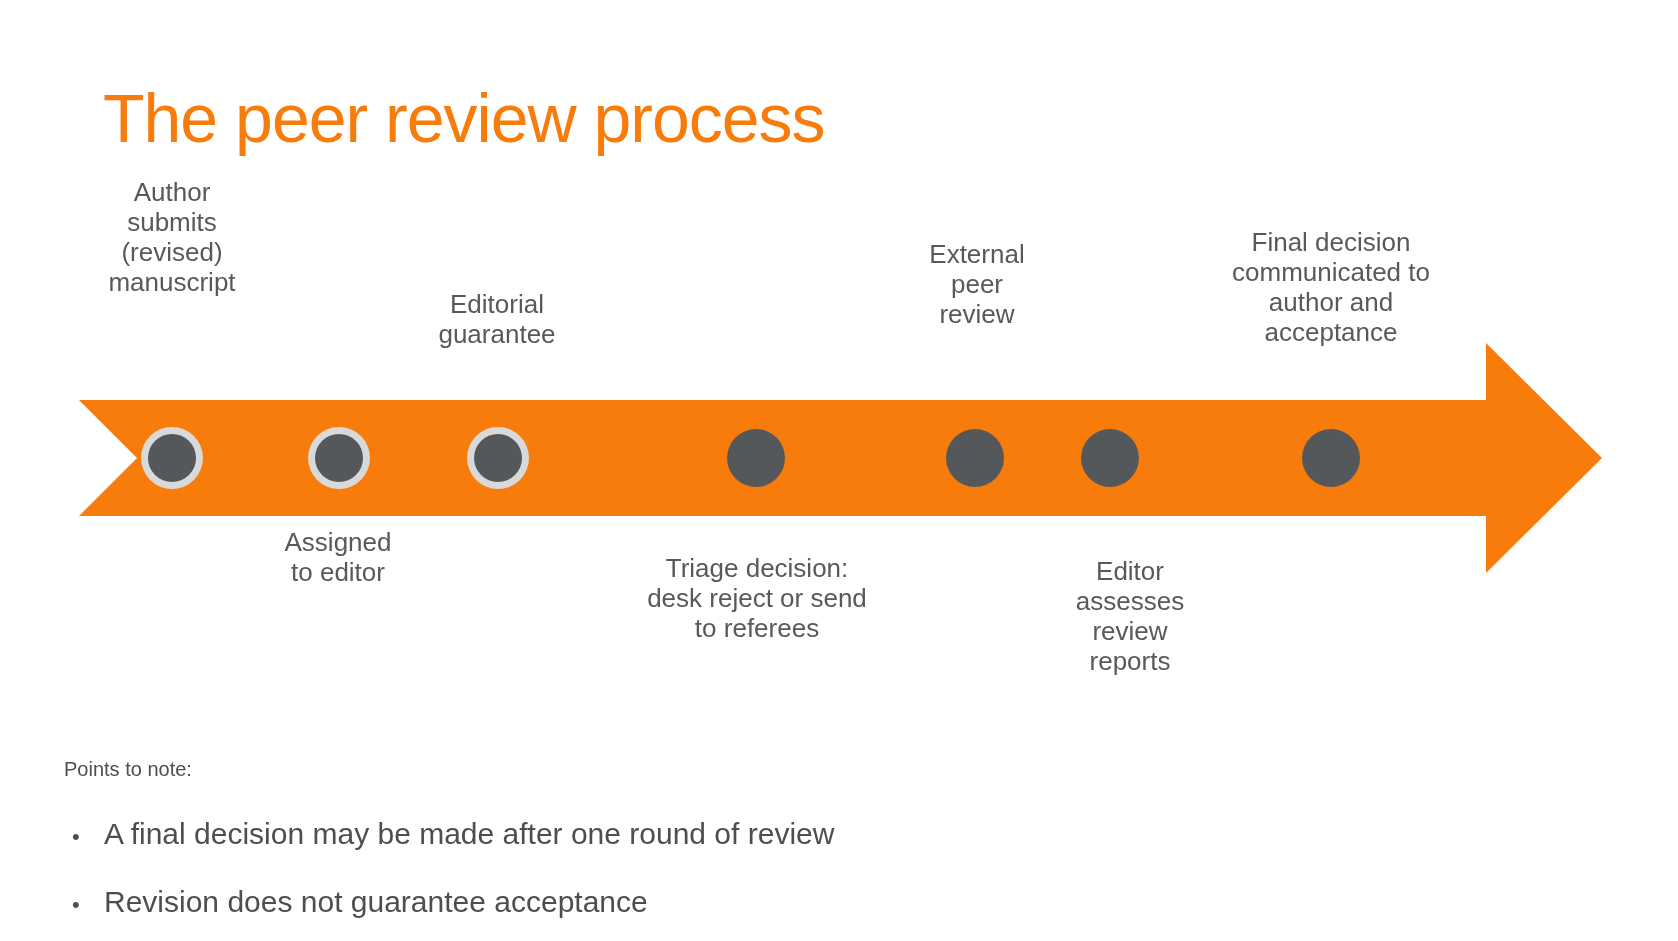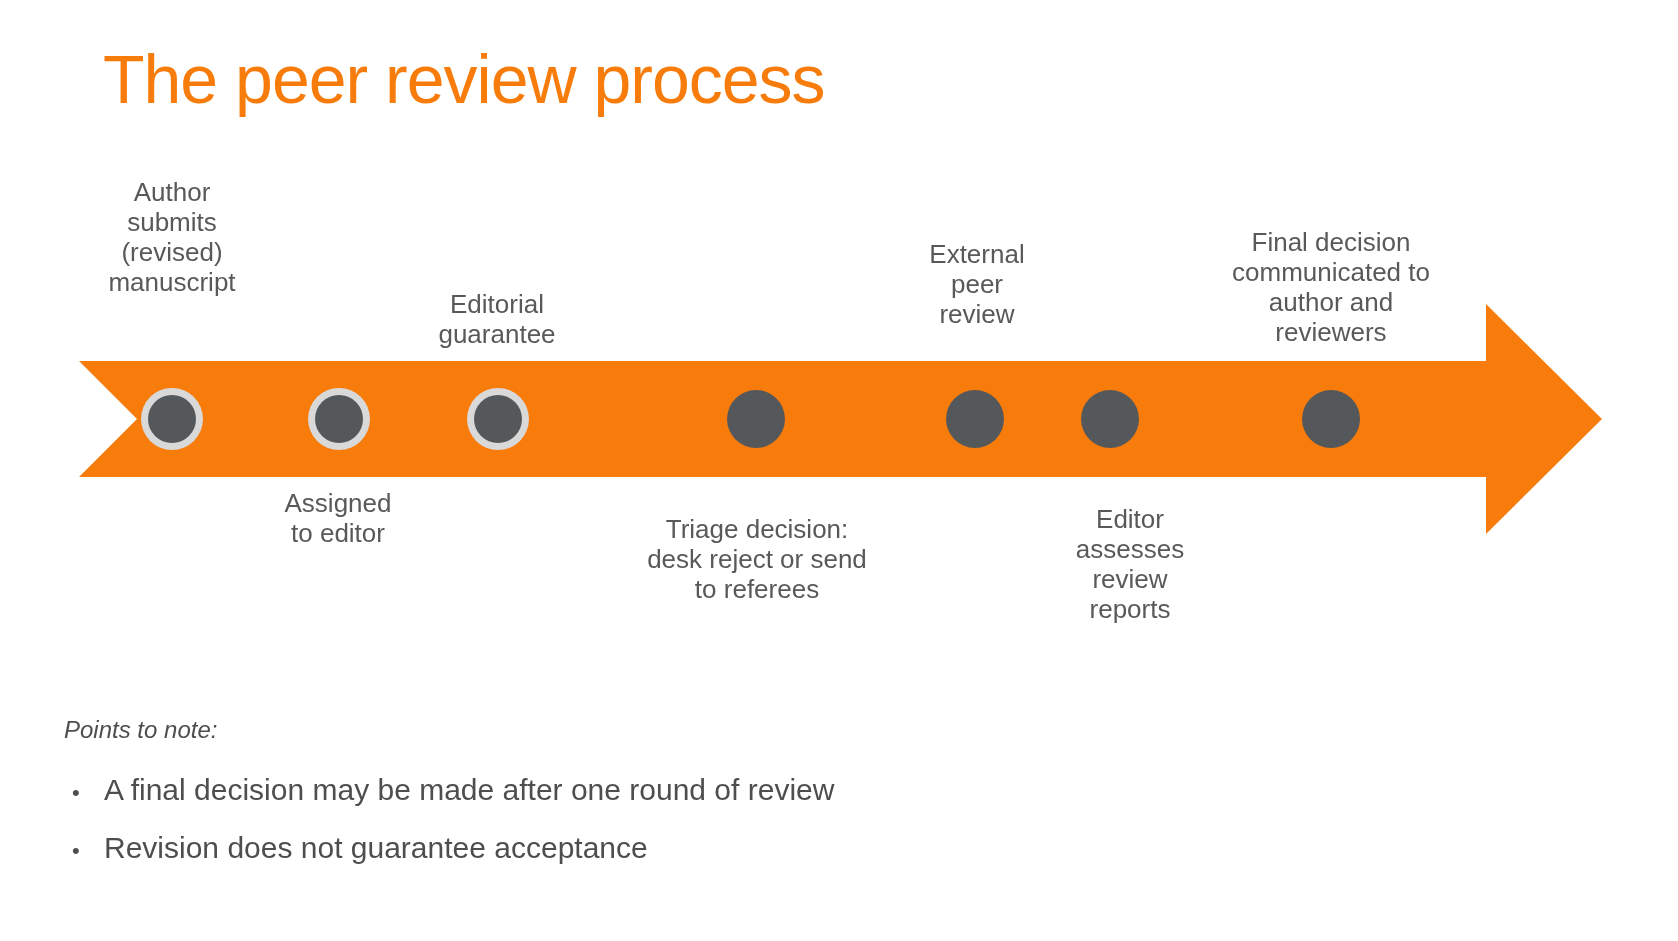--- a/index.html
+++ b/index.html
@@ -10,20 +10,21 @@
   body {
     width: 1678px;
     height: 941px;
     position: relative;
     overflow: hidden;
     font-family: "Liberation Sans", sans-serif;
   }
   .slide {
     position: absolute;
     inset: 0;
+    margin-top: 39px;
   }
   .title {
     position: absolute;
     left: 103px;
     top: 40px;
     margin: 0;
     font-size: 68px;
     font-weight: 400;
     letter-spacing: -1px;
     color: var(--accent-orange, #F87C0B);
@@ -54,32 +55,31 @@
   }
   .notes {
     position: absolute;
     left: 64px;
     top: 712px;
     width: 1200px;
     color: var(--notes-text, #4E4E4E);
   }
   .notes-heading {
     margin: 0 0 22px 0;
-    font-size: 24px;
+    font-size: 20px;
     line-height: 36px;
-    font-style: italic;
   }
   .notes-list {
     list-style: none;
     margin: 0;
     padding: 0;
   }
   .notes-list li {
     font-size: 30px;
-    line-height: 40px;
+    line-height: 50px;
     margin-bottom: 15px;
     white-space: nowrap;
   }
   .bullet {
     display: inline-block;
     width: 40px;
     padding-left: 8px;
     box-sizing: border-box;
     font-size: 22px;
   }
@@ -128,28 +128,28 @@
   <div class="step-label" style="left:338px; top:488px;">Assigned
 to editor</div>
   <div class="step-label" style="left:497px; bottom:592px;">Editorial
 guarantee</div>
   <div class="step-label" style="left:757px; top:514px;">Triage decision:
 desk reject or send
 to referees</div>
   <div class="step-label" style="left:977px; bottom:612px;">External
 peer
 review</div>
-  <div class="step-label" style="left:1130px; top:504px;">Editor
+  <div class="step-label" style="left:1130px; top:517px;">Editor
 assesses
 review
 reports</div>
   <div class="step-label" style="left:1331px; bottom:594px;">Final decision
 communicated to
 author and
-reviewers</div>
+acceptance</div>
 
   <section class="notes">
     <p class="notes-heading">Points to note:</p>
     <ul class="notes-list">
       <li><span class="bullet">•</span><span>A final decision may be made after one round of review</span></li>
       <li><span class="bullet">•</span><span>Revision does not guarantee acceptance</span></li>
     </ul>
   </section>
 
 </main>

